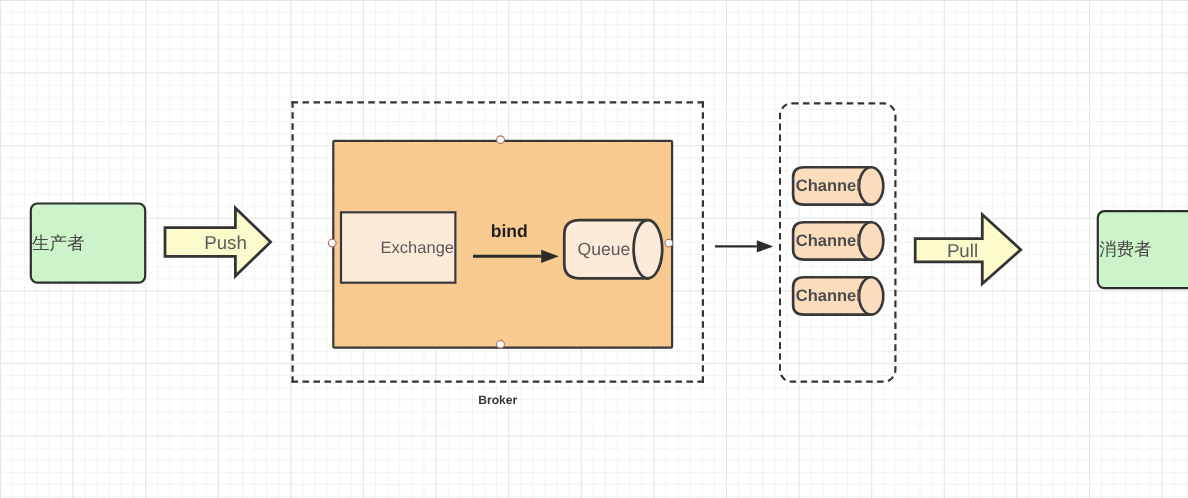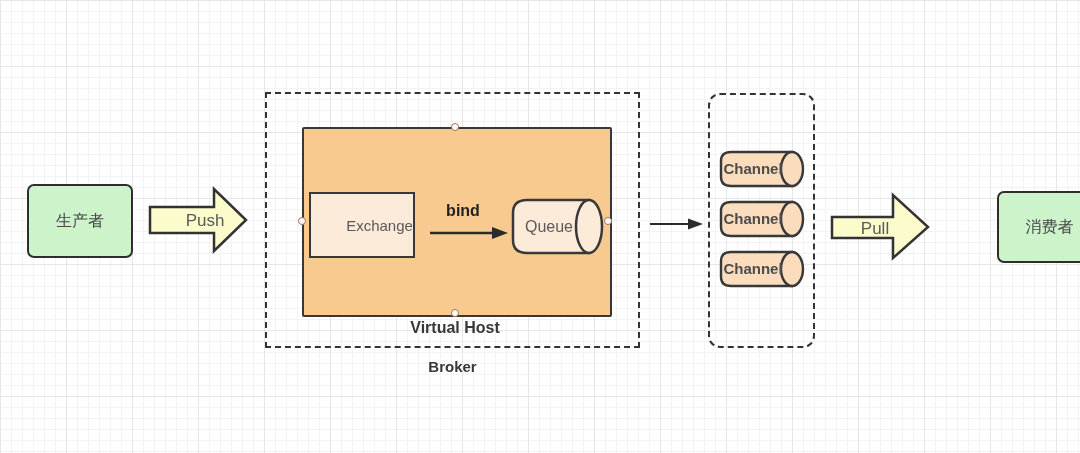--- a/index.html
+++ b/index.html
@@ -12,21 +12,21 @@
     background-image:
       linear-gradient(to right, #e6e6e6 1px, transparent 1px),
       linear-gradient(to bottom, #e6e6e6 1px, transparent 1px),
       linear-gradient(to right, #f3f3f3 1px, transparent 1px),
       linear-gradient(to bottom, #f3f3f3 1px, transparent 1px);
     background-size:66px 66px,66px 66px,11px 11px,11px 11px;
   }
   .abs{position:absolute;}
   .node{
     box-sizing:border-box;
-    display:flex;align-items:center;justify-content:center;
+    display:flex;align-items:center;justify-content:flex-start;
     border:2.5px solid #2e2e2e;
   }
   .green{
     background:#cdf3ca;
     border-radius:7px;
     font-size:16px;color:#474747;
   }
   .vhost{
     background:#f9ca8f;
     border:2.5px solid #383838;
@@ -72,24 +72,23 @@
   <div class="abs node green" style="left:27px;top:184px;width:106px;height:74px;">
     <span>生产者</span>
   </div>
 
   <svg class="abs" style="left:148px;top:186px;" width="102" height="68" viewBox="0 0 102 68">
     <polygon points="2,21 66,21 66,3 98,34 66,65 66,47 2,47" fill="#fbfbcc" stroke="#333333" stroke-width="2.5" stroke-linejoin="miter"></polygon>
     <text x="57" y="40" text-anchor="middle" class="arrowtext">Push</text>
   </svg>
 
   <div class="abs dashedbox" style="left:265px;top:92px;width:375px;height:256px;"></div>
-  <div class="abs lbl" style="left:265px;top:358px;width:375px;font-size:15px;">Broker</div>
+  <div class="abs lbl" style="left:265px;top:358px;width:375px;font-size:11px;">Broker</div>
 
   <div class="abs vhost" style="left:302px;top:127px;width:306px;height:186px;"></div>
-  <div class="abs lbl" style="left:302px;top:319px;width:306px;">Virtual Host</div>
 
   <div class="abs handle" style="left:451px;top:123px;"></div>
   <div class="abs handle" style="left:451px;top:309px;"></div>
   <div class="abs handle" style="left:298px;top:217px;"></div>
   <div class="abs handle" style="left:604px;top:217px;"></div>
 
   <div class="abs node subnode" style="left:309px;top:192px;width:106px;height:66px;">
     <span>Exchange</span>
   </div>
 

